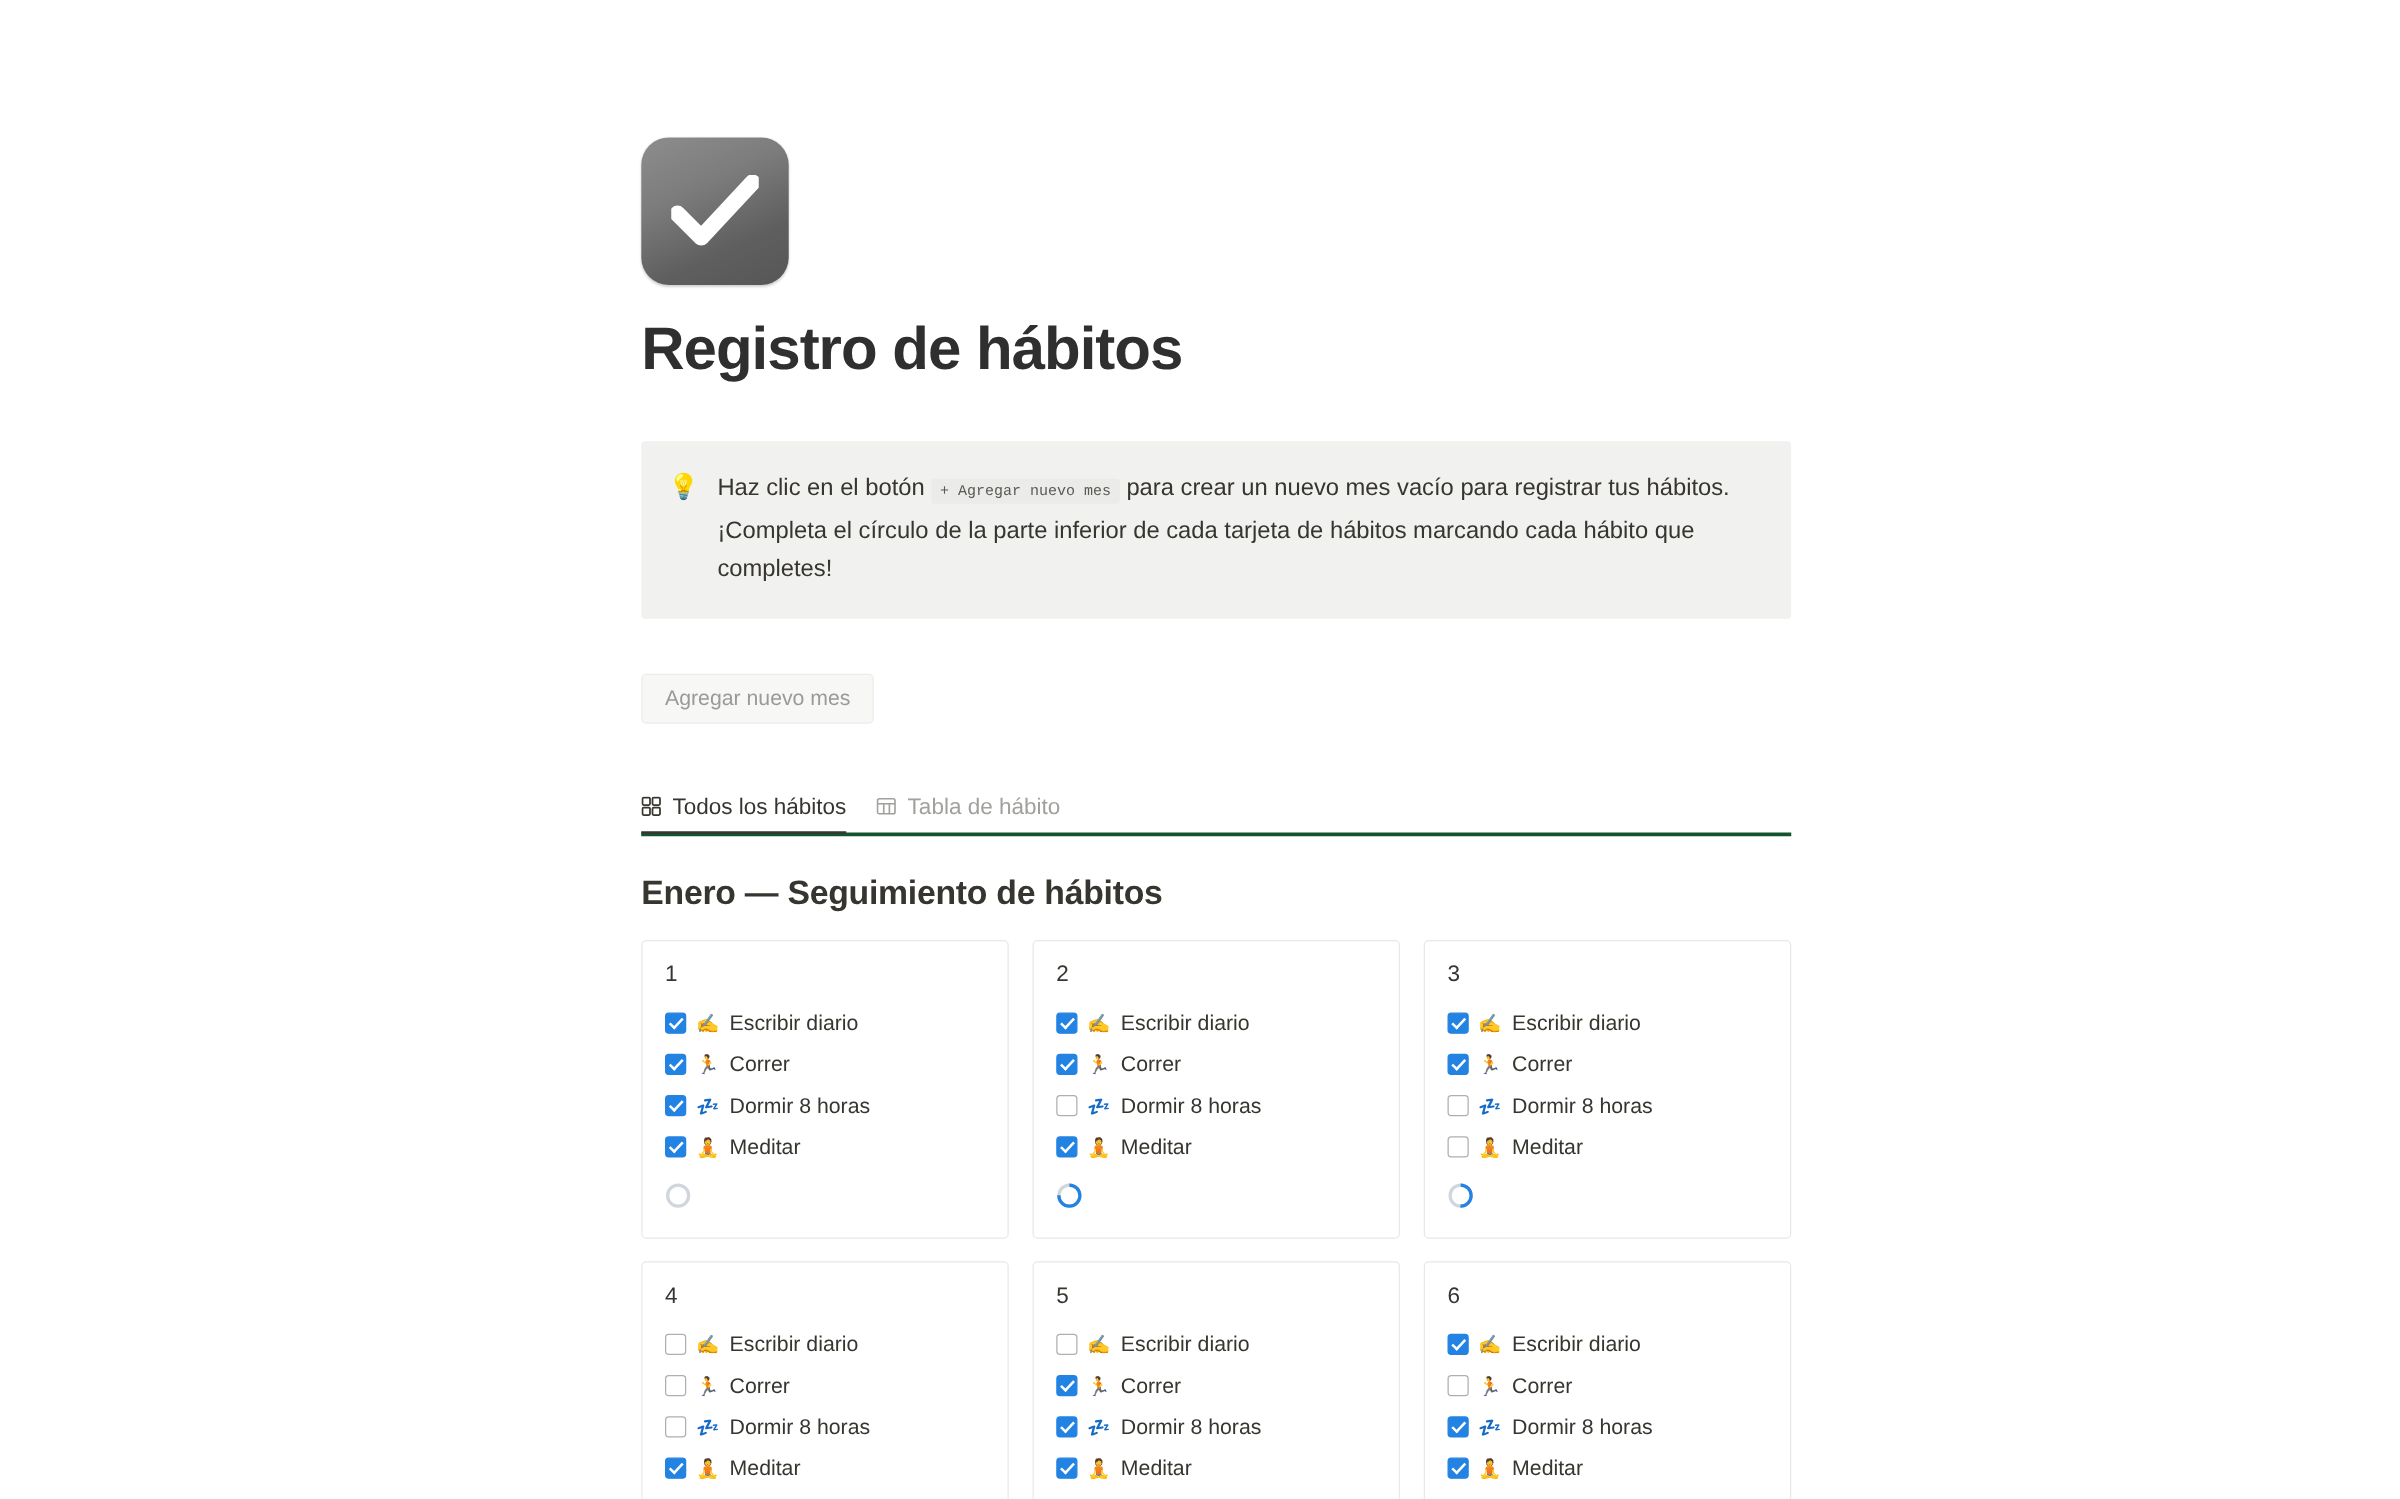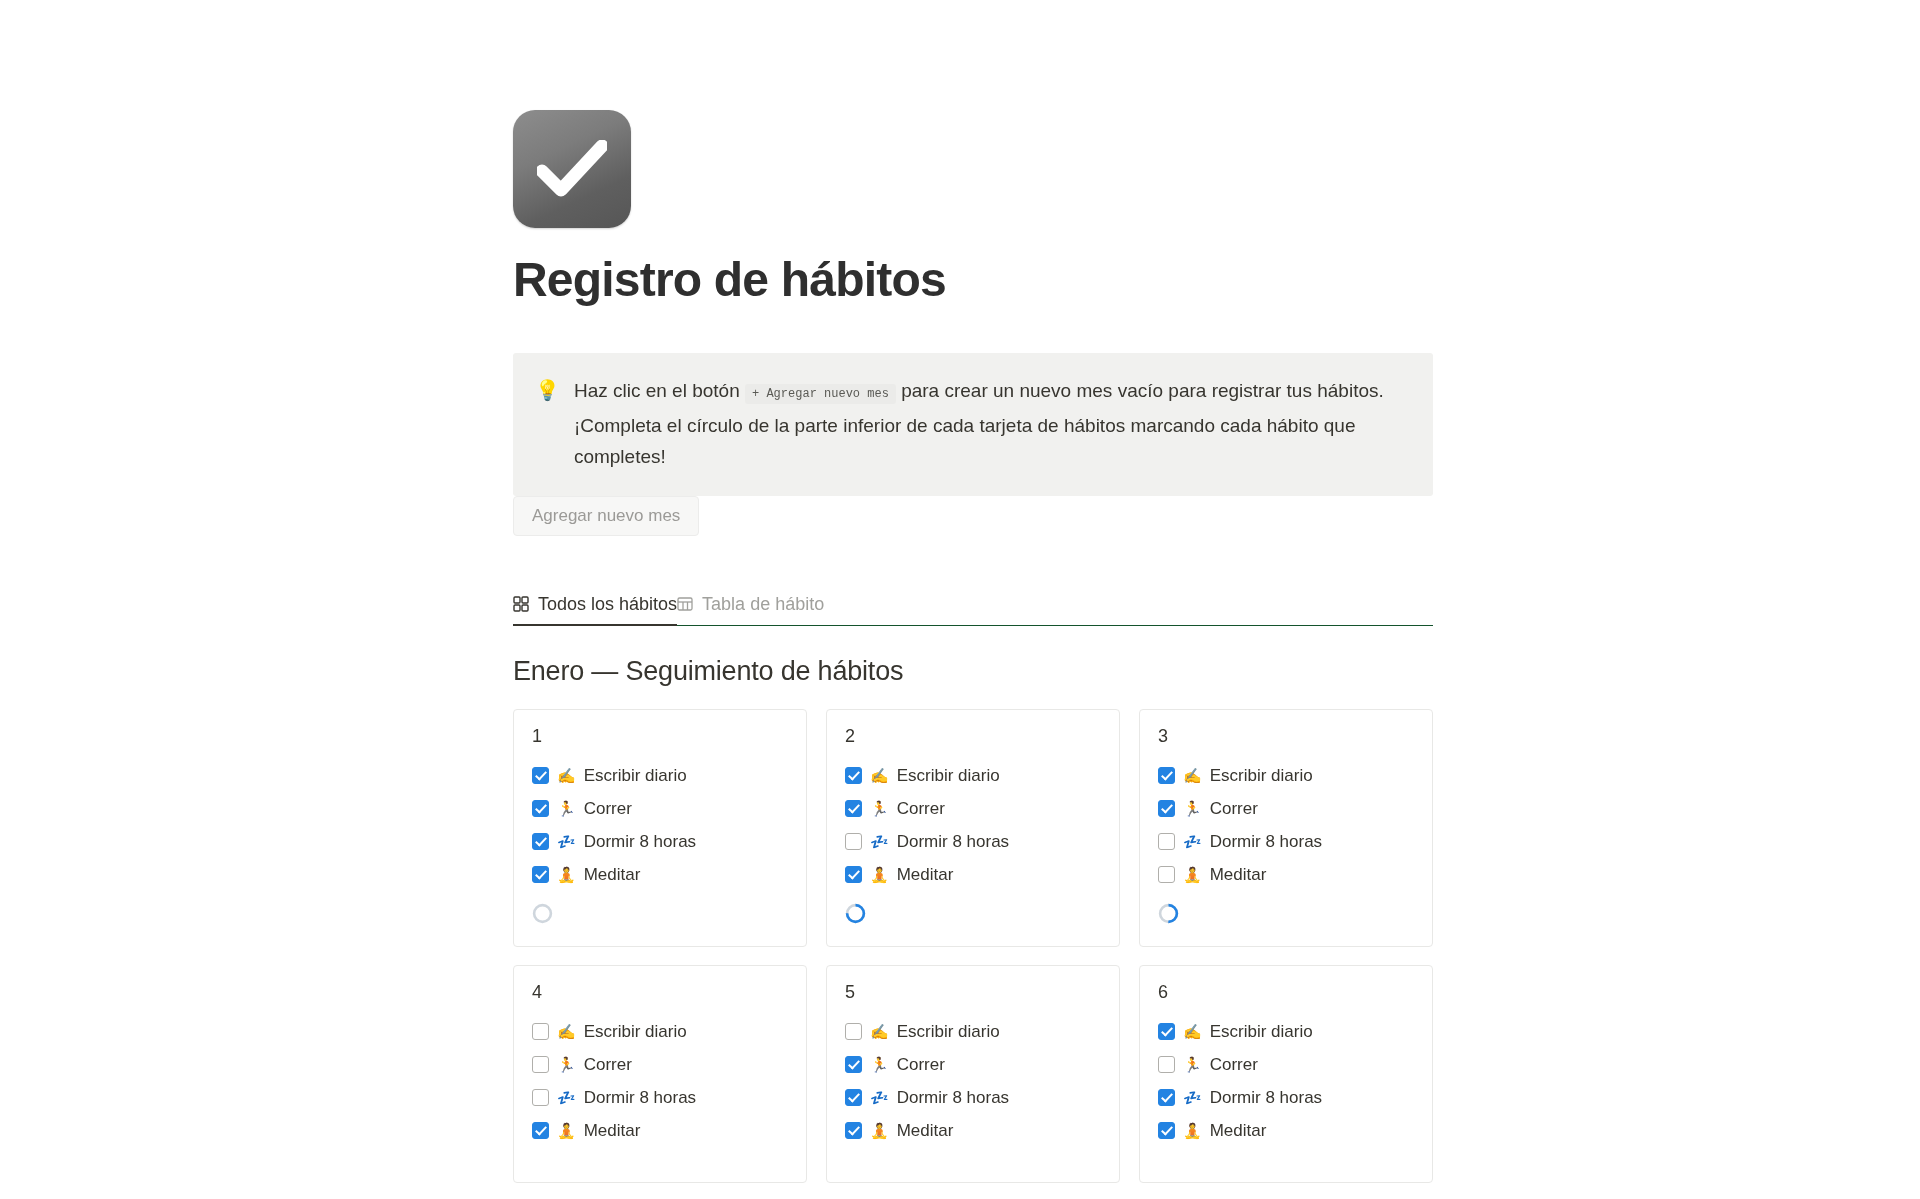--- a/index.html
+++ b/index.html
@@ -73,38 +73,40 @@
     font-size: 12px;
     background: #ebebe9;
     color: #5a5a55;
     border-radius: 3px;
     padding: 3px 7px;
     white-space: nowrap;
   }
 
   
   .add-month-btn {
+    margin-top: 44px;
     display: inline-flex;
     align-items: center;
     height: 40px;
     padding: 0 18px;
     background: #f7f7f6;
     border: 1px solid #ececeb;
     border-radius: 4px;
     color: #9b9a97;
     font-size: 17px;
     cursor: pointer;
   }
 
   
   .tabs {
     margin-top: 48px;
     display: flex;
     align-items: flex-end;
-    border-bottom: 1px solid #14532d;
+    gap: 24px;
+    border-bottom: 3px solid #14532d;
     width: 920px;
     height: 42px;
   }
   .tab {
     display: flex;
     align-items: center;
     gap: 9px;
     padding-bottom: 10px;
     font-size: 18px;
     color: #a0a09c;
@@ -118,21 +120,21 @@
     left: 0; right: 0; bottom: -1px;
     height: 2px;
     background: #37352f;
   }
   .tab-icon { display: flex; align-items: center; }
 
   
   .month-heading {
     margin-top: 30px;
     font-size: 27px;
-    font-weight: normal;
+    font-weight: bold;
     color: #37352f;
     letter-spacing: -0.2px;
   }
 
   
   .cards {
     margin-top: 22px;
     display: grid;
     grid-template-columns: repeat(3, 294px);
     gap: 18px 19px;

